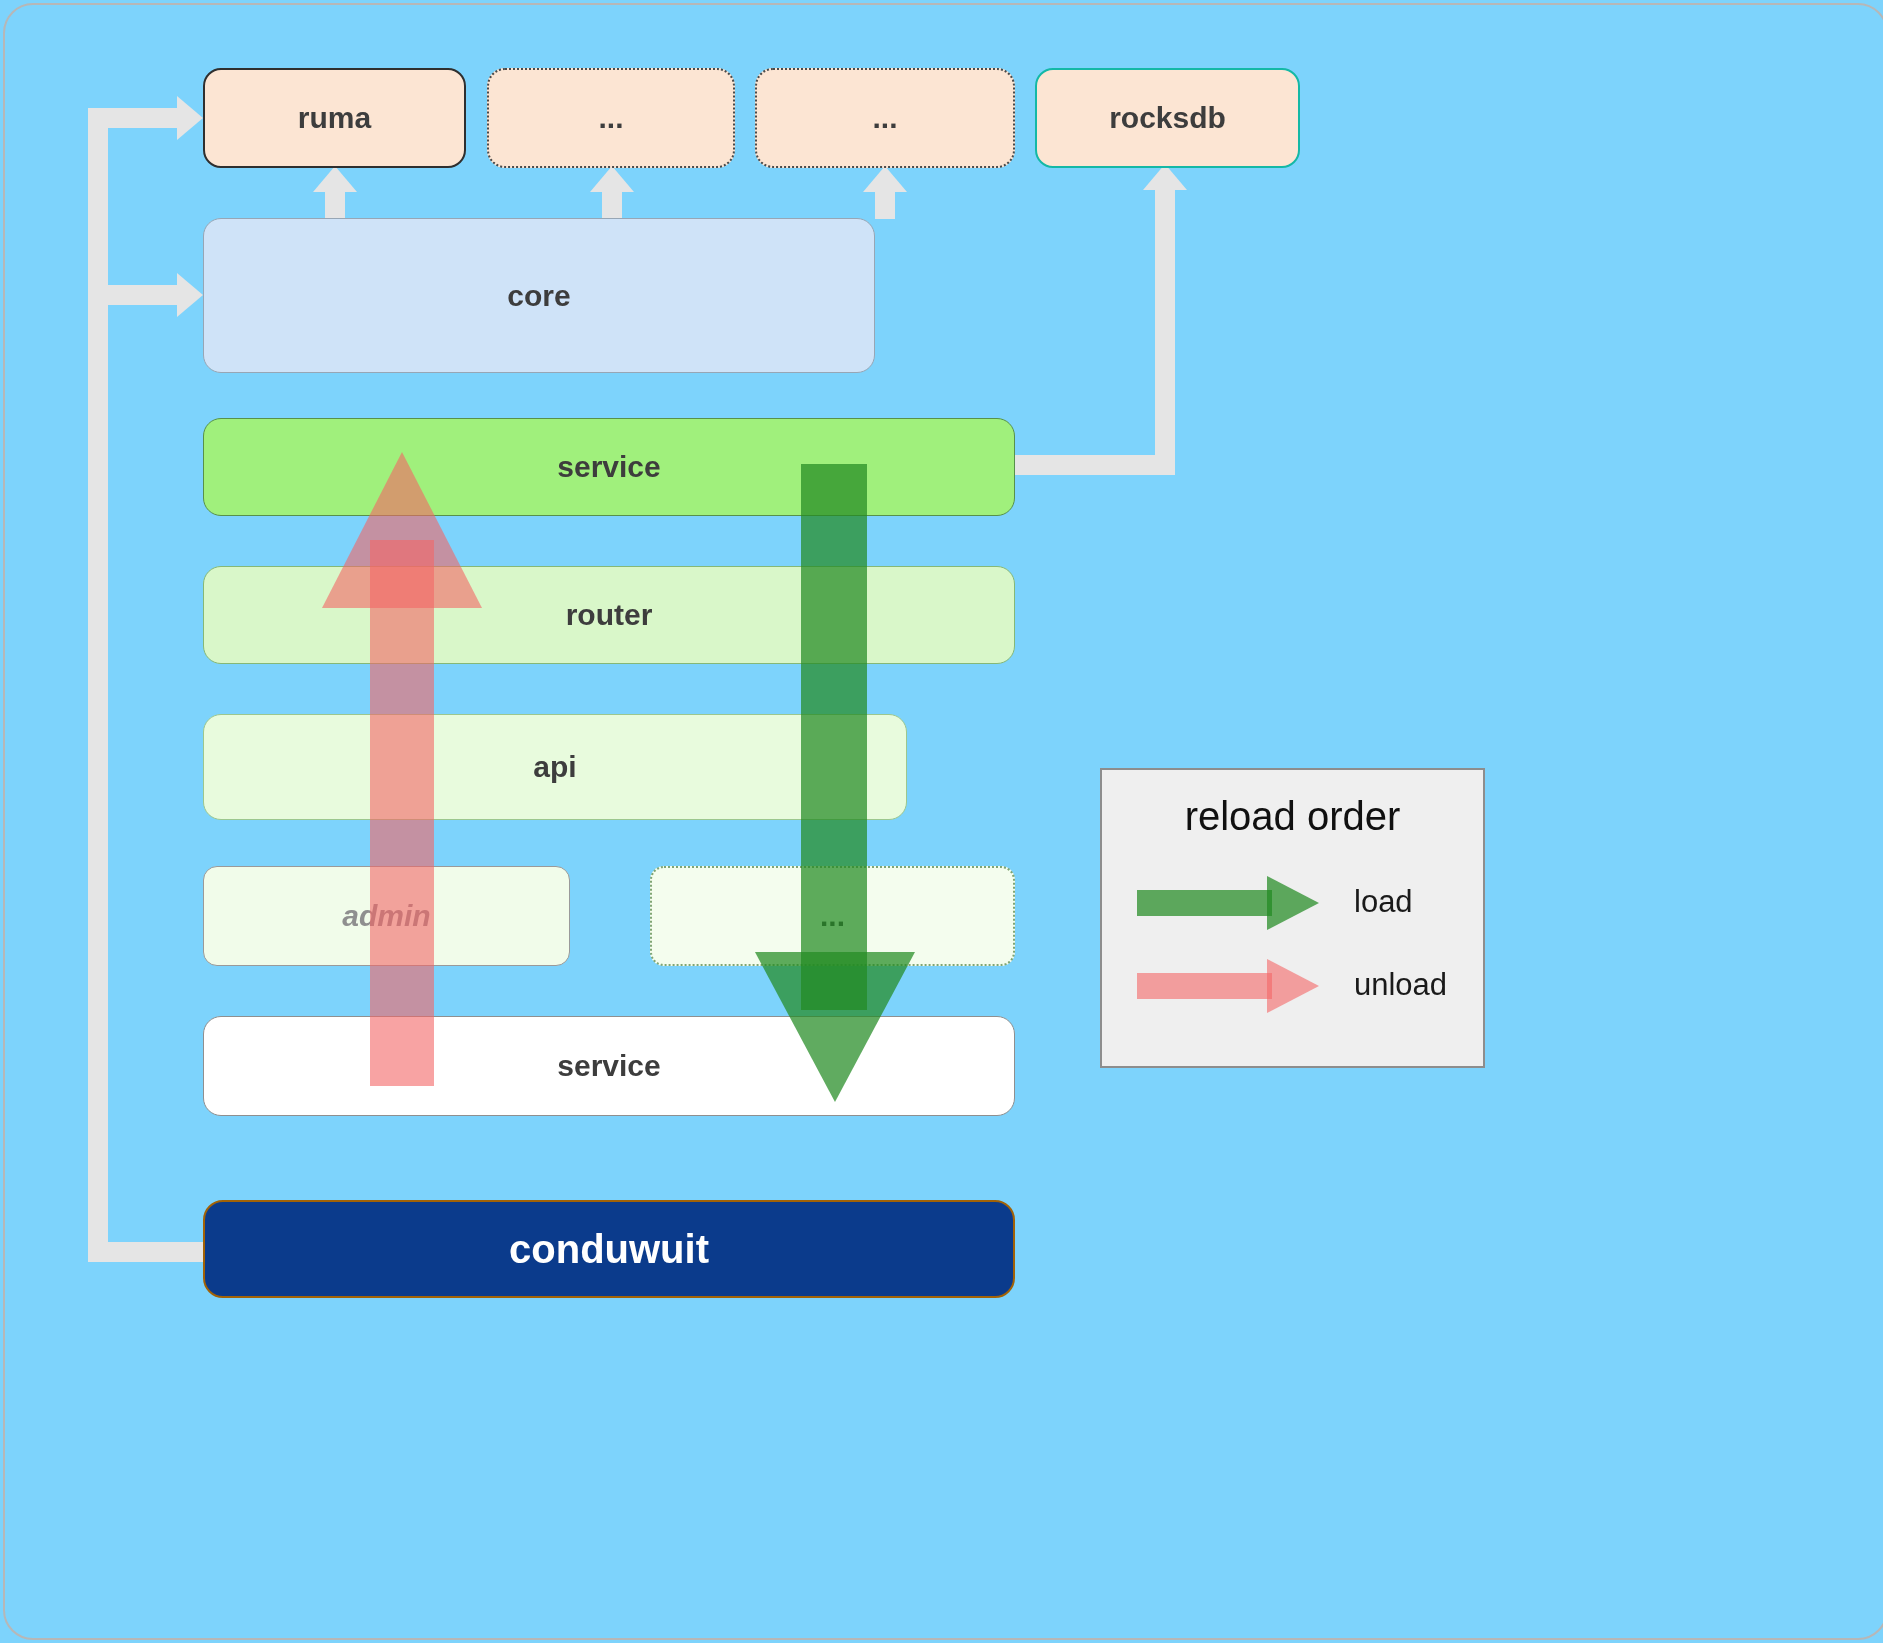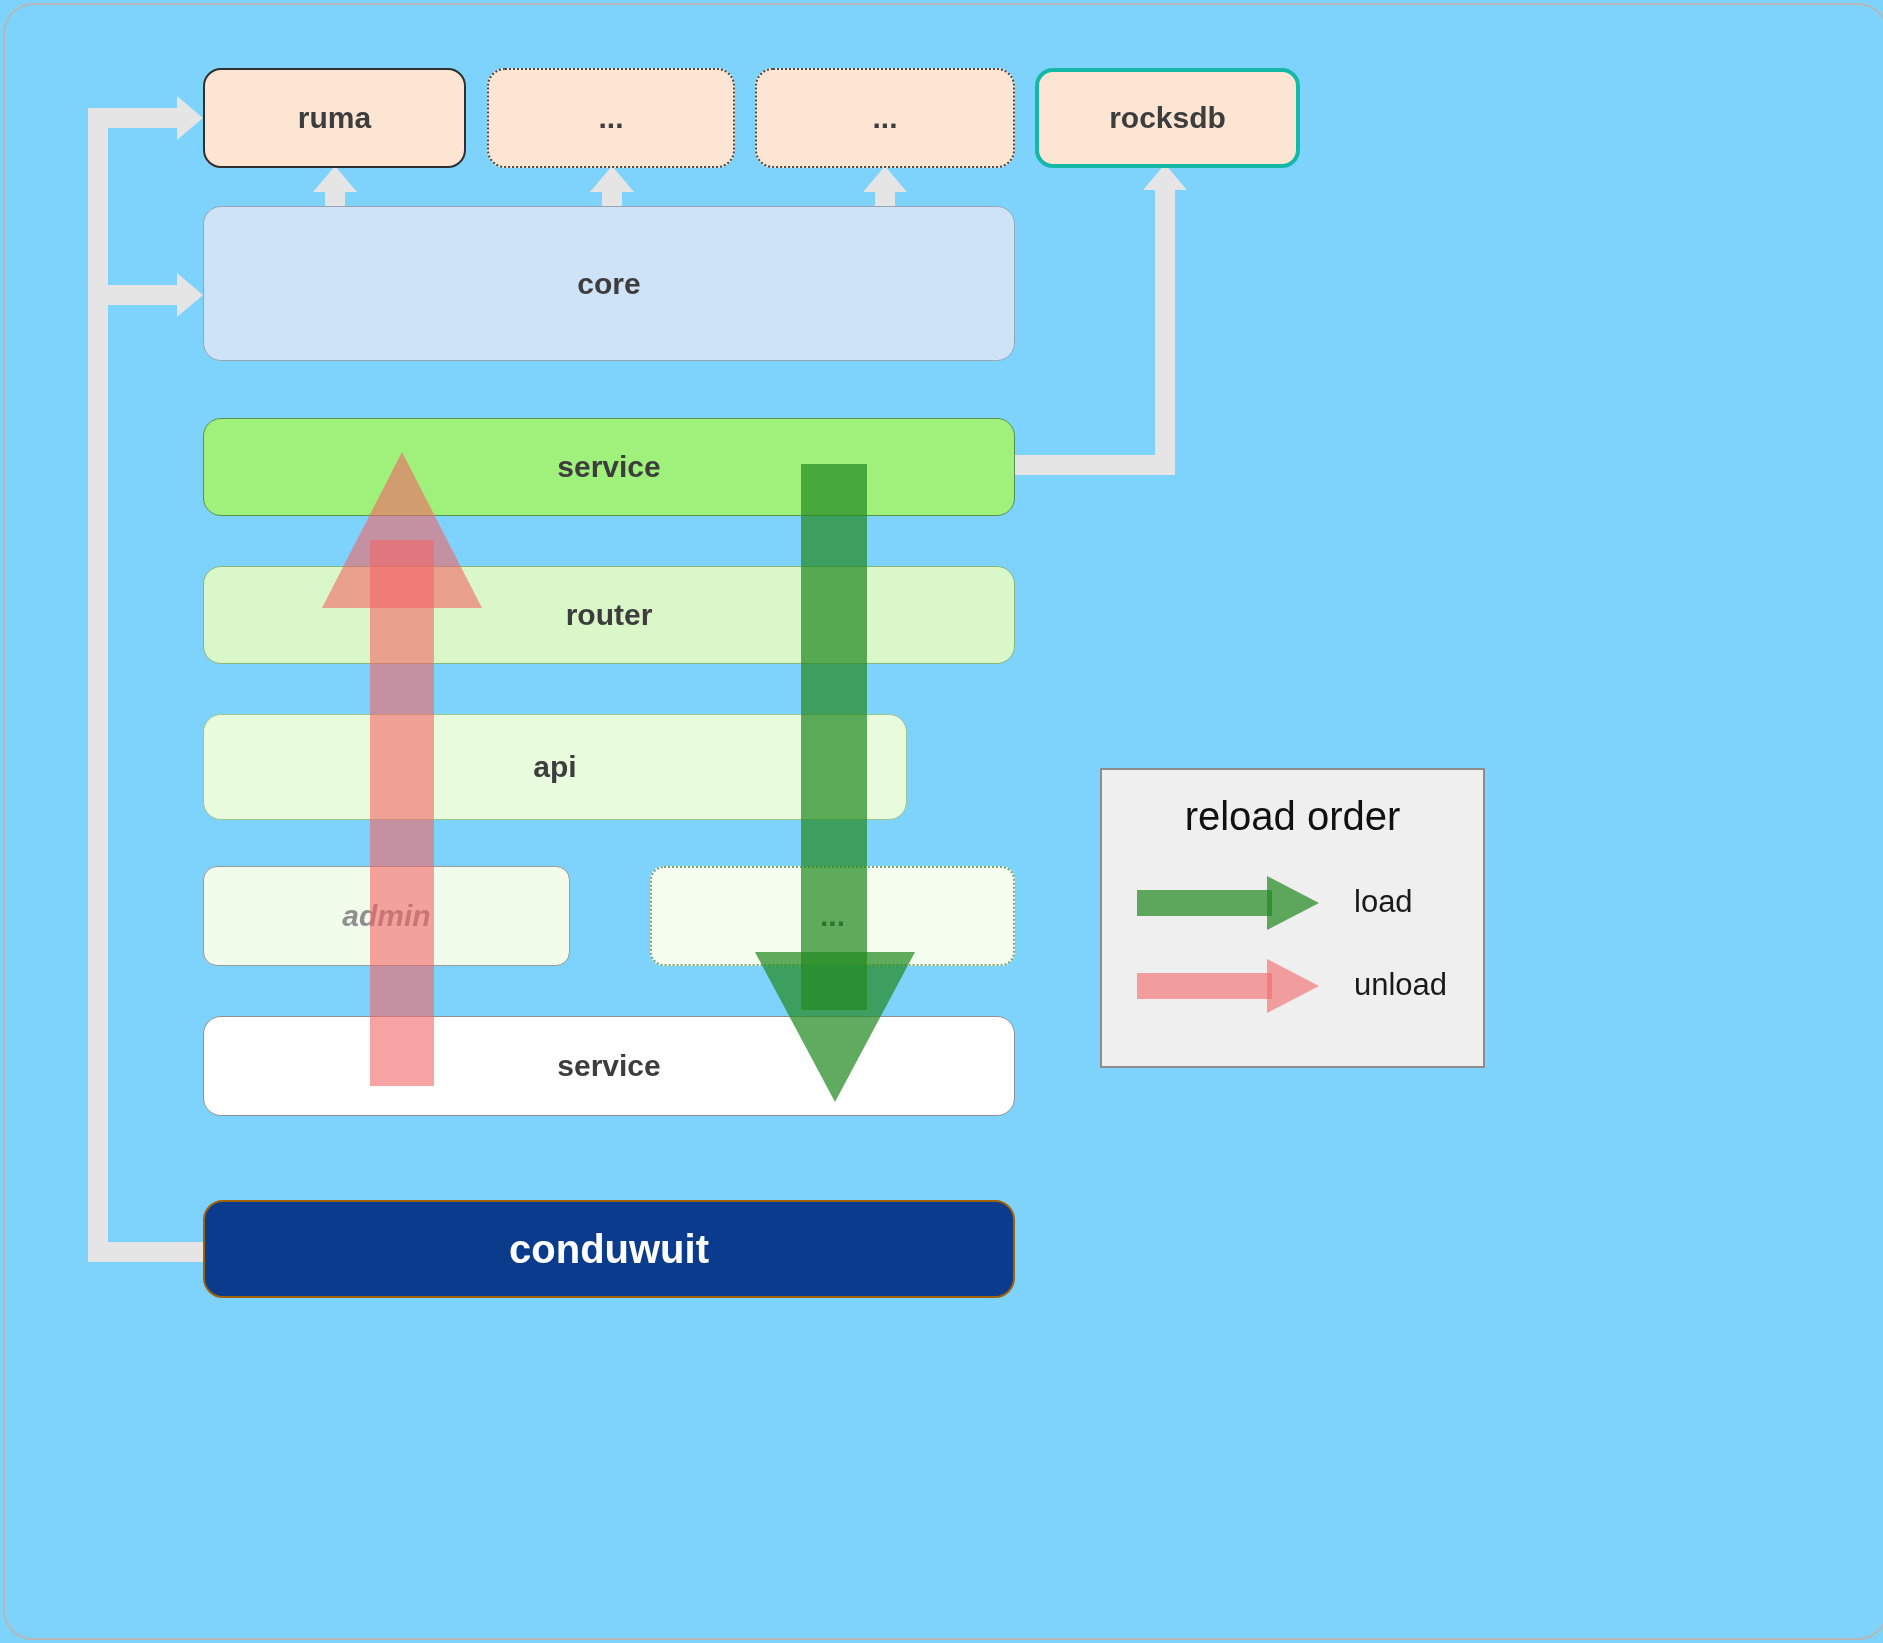--- a/index.html
+++ b/index.html
@@ -28,22 +28,22 @@
     align-items: center;
     justify-content: center;
     font-size: 30px;
     font-weight: 600;
     color: #3d3d3d;
     box-sizing: border-box;
   }
   #ruma     { left:203px;  top:68px;   width:263px; height:100px; border:2px solid #2f2f2f; border-radius:18px; }
   #ext1     { left:487px;  top:68px;   width:248px; height:100px; border:2px dotted #4a4a4a; border-radius:18px; }
   #ext2     { left:755px;  top:68px;   width:260px; height:100px; border:2px dotted #4a4a4a; border-radius:18px; }
-  #rocksdb  { left:1035px; top:68px;   width:265px; height:100px; border:4px solid #14b8a6; border-radius:18px; }
-  #core     { left:203px;  top:206px;  width:812px; height:155px; border:1px solid #97a6b5; border-radius:18px; }
+  #rocksdb  { left:1035px; top:68px;   width:265px; height:100px; border:2px solid #14b8a6; border-radius:18px; }
+  #core     { left:203px;  top:218px;  width:672px; height:155px; border:1px solid #97a6b5; border-radius:18px; }
   #database { left:203px;  top:418px;  width:812px; height:98px;  border:1px solid #57914a; border-radius:18px; }
   #service  { left:203px;  top:566px;  width:812px; height:98px;  border:1px solid #85b877; border-radius:18px; }
   #api      { left:203px;  top:714px;  width:704px; height:106px; border:1px solid #9cc78e; border-radius:18px; }
   #admin    { left:203px;  top:866px;  width:367px; height:100px; border:1px solid #9a9a9a; border-radius:14px; color:#8f8f8f; }
   #modules  { left:650px;  top:866px;  width:365px; height:100px; border:2px dotted #7fa574; border-radius:14px; }
   #router   { left:203px;  top:1016px; width:812px; height:100px; border:1px solid #8f8f8f; border-radius:18px; }
   #conduwuit{ left:203px;  top:1200px; width:812px; height:98px;  border:2px solid #a16207; border-radius:20px; color:#ffffff; font-weight:700; font-size:40px; }
 
   
   .gseg { position:absolute; background:#e5e5e5; }

